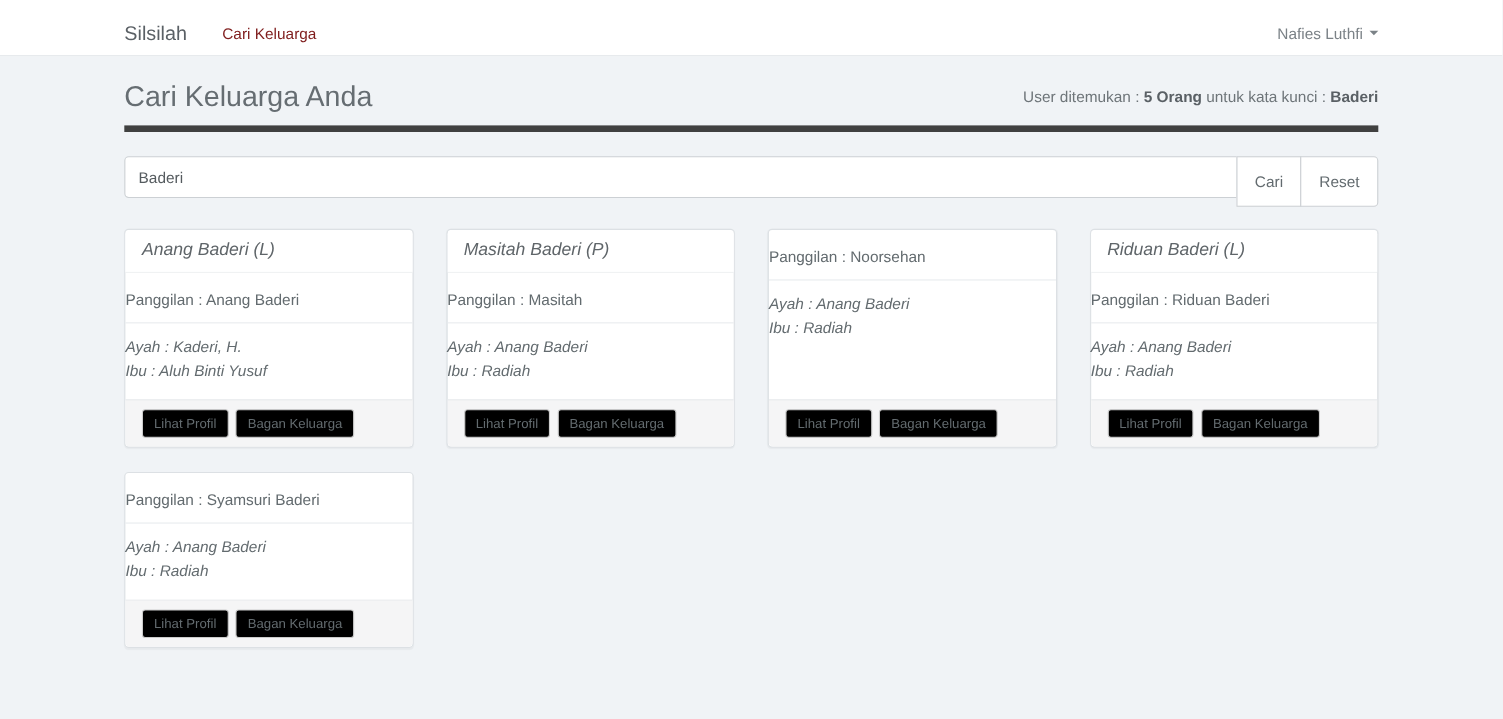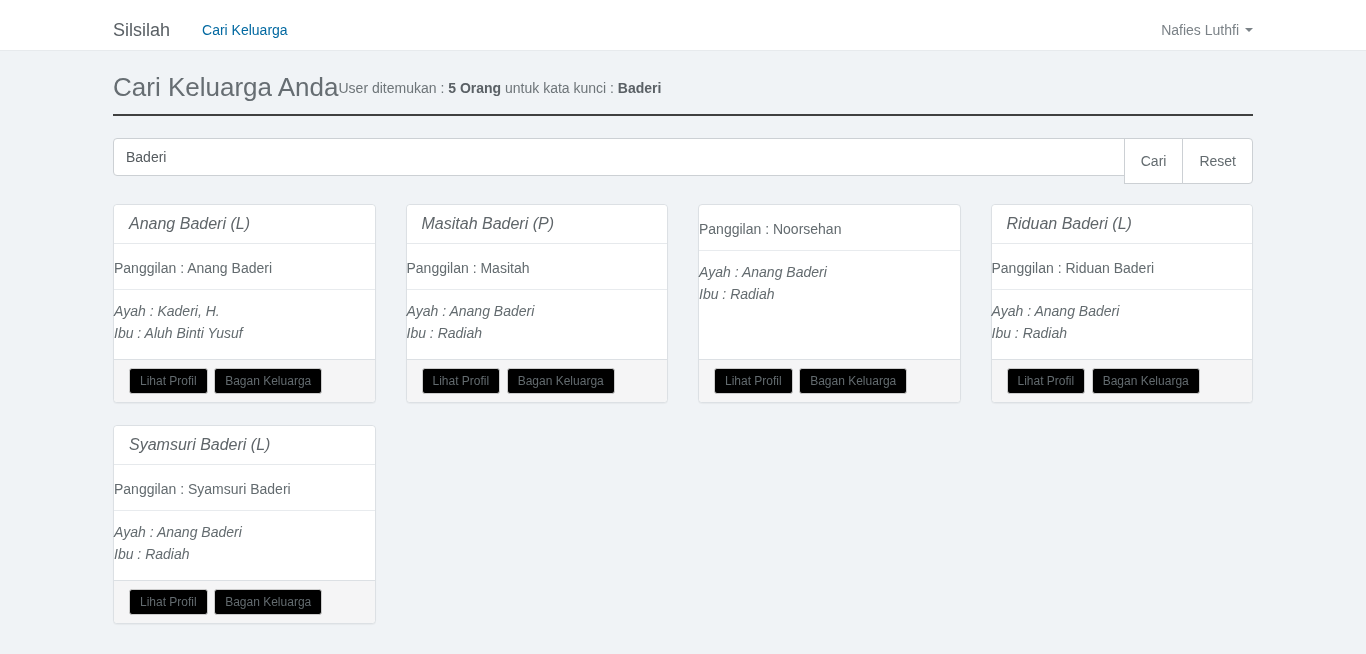--- a/index.html
+++ b/index.html
@@ -27,21 +27,21 @@
   }
   .brand {
     font-size: 18px;
     color: #5a6065;
     text-decoration: none;
     cursor: pointer;
   }
   .nav-link {
     margin-left: 32px;
     font-size: 14px;
-    color: #0369a1;
+    color: #7f1d1d;
     text-decoration: none;
     cursor: pointer;
   }
   .nav-right {
     margin-left: auto;
     display: flex;
     align-items: center;
     font-size: 14px;
     color: #7b8287;
     cursor: pointer;
@@ -51,25 +51,25 @@
     width: 0; height: 0;
     margin-left: 6px;
     border-left: 4px solid transparent;
     border-right: 4px solid transparent;
     border-top: 4px solid #7b8287;
   }
 
   
   .page-header {
     display: flex;
-    justify-content: flex-start;
+    justify-content: space-between;
     align-items: center;
     margin-top: 21px;
     padding-bottom: 11px;
-    border-bottom: 2px solid #404040;
+    border-bottom: 6px solid #404040;
   }
   .page-title {
     margin: 0;
     font-size: 26px;
     font-weight: 400;
     color: #666d72;
   }
   .result-summary {
     font-size: 14px;
     color: #6e7579;
@@ -237,21 +237,20 @@
         <hr class="divider">
         <p class="parents"><span>Ayah : Anang Baderi</span><br><span>Ibu : Radiah</span></p>
       </div>
       <div class="card-footer">
         <button class="btn-sm">Lihat Profil</button>
         <button class="btn-sm">Bagan Keluarga</button>
       </div>
     </div>
 
     <div class="card">
-      <div class="card-heading">Syamsuri Baderi (L)</div>
       <div class="card-body">
         <p class="nickname">Panggilan : Syamsuri Baderi</p>
         <hr class="divider">
         <p class="parents"><span>Ayah : Anang Baderi</span><br><span>Ibu : Radiah</span></p>
       </div>
       <div class="card-footer">
         <button class="btn-sm">Lihat Profil</button>
         <button class="btn-sm">Bagan Keluarga</button>
       </div>
     </div>

